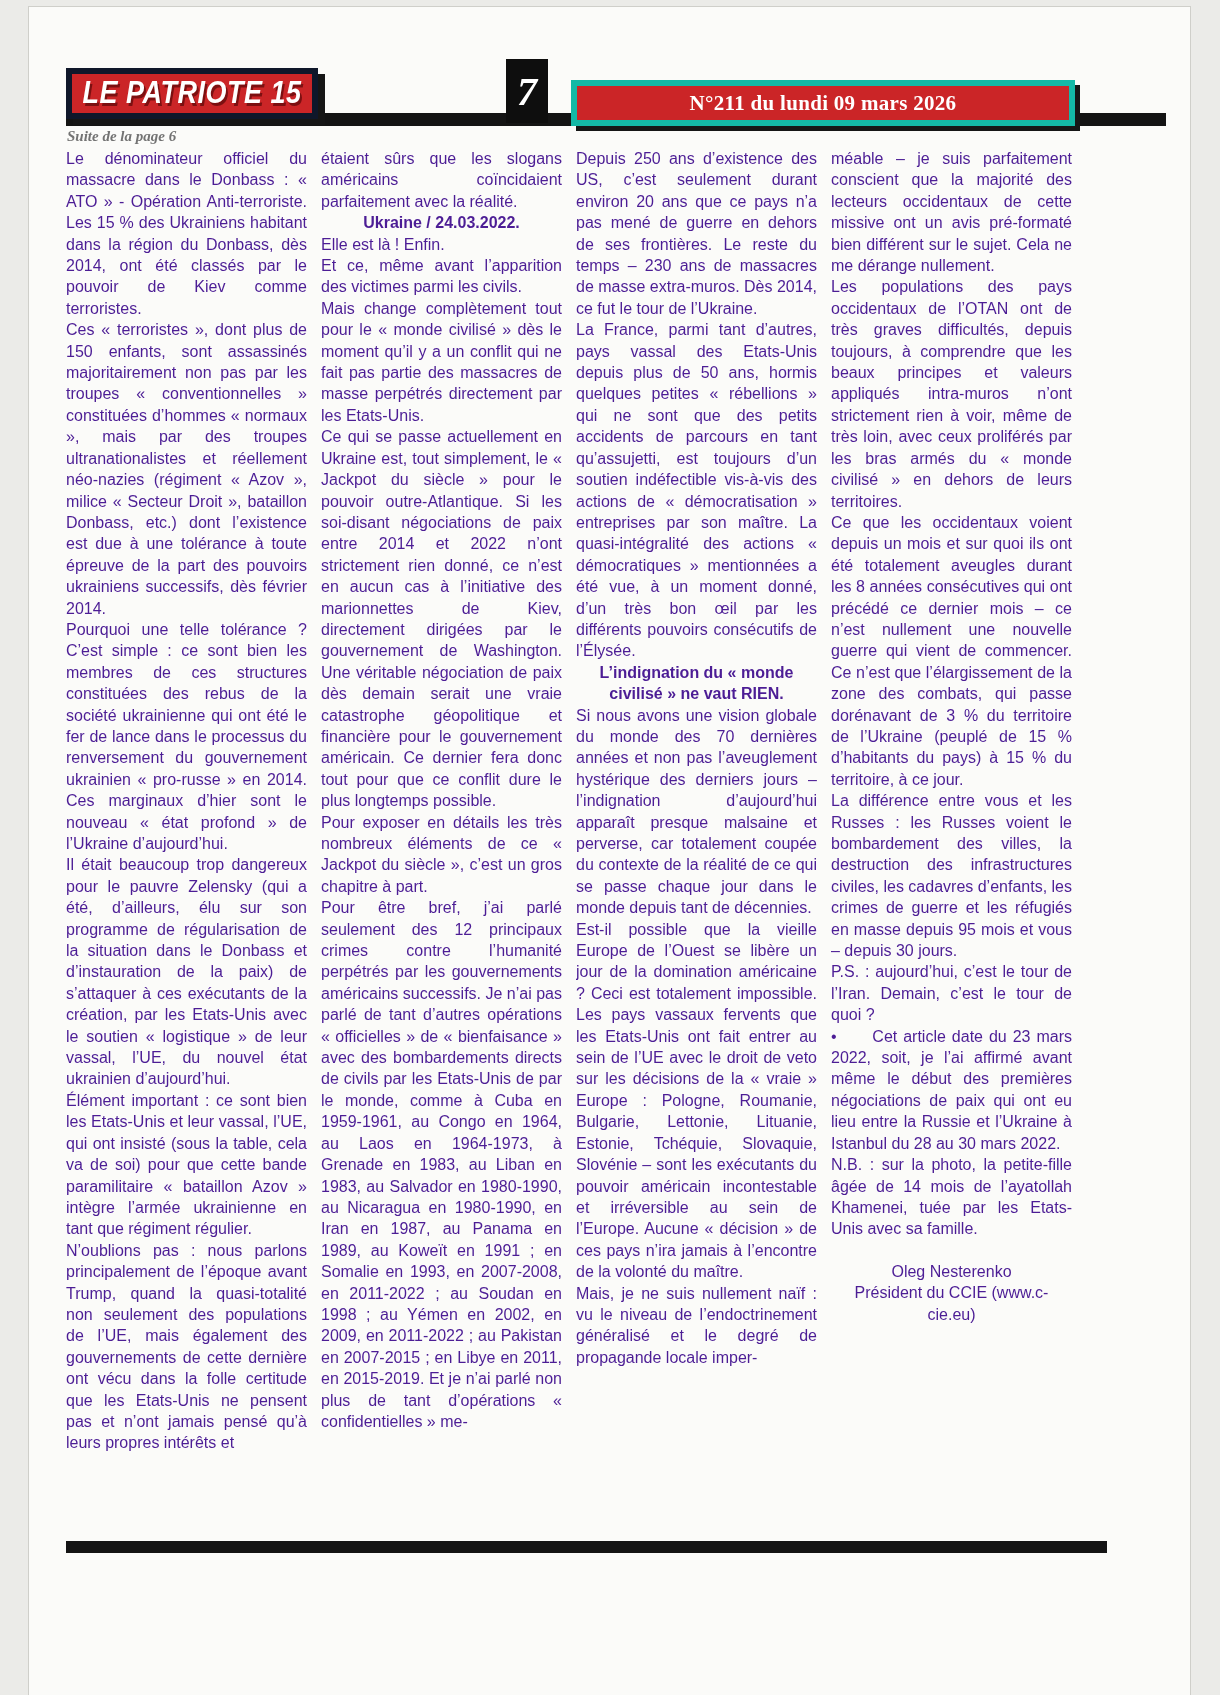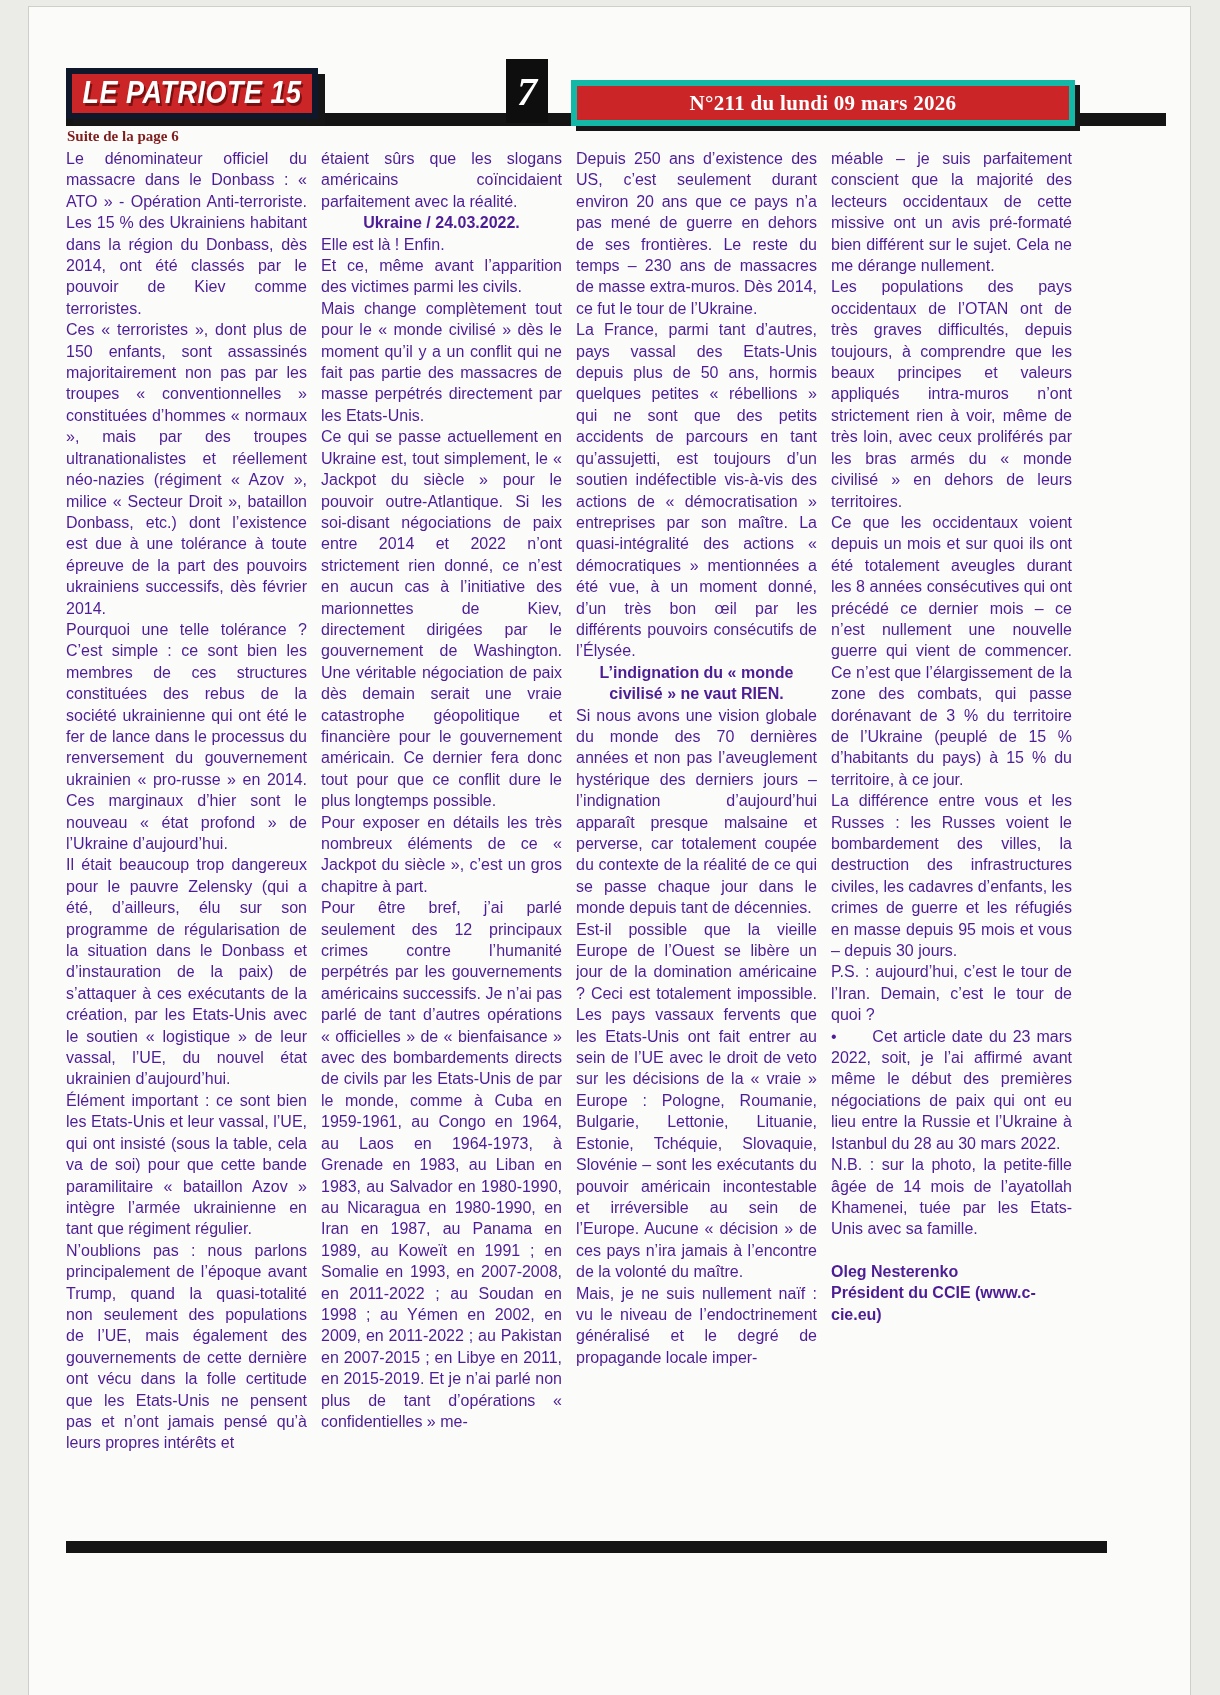--- a/index.html
+++ b/index.html
@@ -16,29 +16,29 @@
           display:flex;align-items:center;justify-content:center;z-index:3;}
   .pageno span{font-family:"Liberation Serif",serif;font-style:italic;font-weight:bold;
           font-size:40px;color:#fff;}
   .issue{position:absolute;left:542px;top:73px;width:492px;height:34px;
          background:#cb2527;border:6px solid #14b8a6;box-shadow:5px 5px 0 #161616;
          display:flex;align-items:center;justify-content:center;z-index:2;}
   .issue span{font-family:"Liberation Serif",serif;font-weight:bold;font-size:21px;color:#fff;
          letter-spacing:.3px;white-space:nowrap;}
   .bar-top{position:absolute;left:37px;top:106px;width:1100px;height:13px;background:#141414;z-index:1;}
   .continuation{position:absolute;left:38px;top:121px;font-family:"Liberation Serif",serif;
-         font-weight:bold;font-size:15px;color:#7f1d1d;}
+         font-weight:bold;font-style:italic;font-size:15px;color:#737373;}
   
   .columns{position:absolute;left:37px;top:141px;width:1006px;height:1392px;
            display:grid;grid-template-columns:repeat(4,1fr);column-gap:14px;overflow:hidden;}
   .col{overflow:hidden;}
   .col p{margin:0;font-family:"Liberation Sans",sans-serif;font-size:16px;line-height:21.4px;
          color:#4c1d95;text-align:justify;}
   .col p.head{font-weight:bold;text-align:center;}
-  .col p.sig{font-weight:bold;text-align:left;}
+  .col p.sig{font-weight:normal;text-align:center;}
   .sig-block{margin-top:21px;}
   .bar-bottom{position:absolute;left:37px;top:1534px;width:1041px;height:12px;background:#141414;}
 </style>
 </head>
 <body>
 
 <div class="sheet">
 
   <div class="masthead">
     <span>LE PATRIOTE 15</span>

